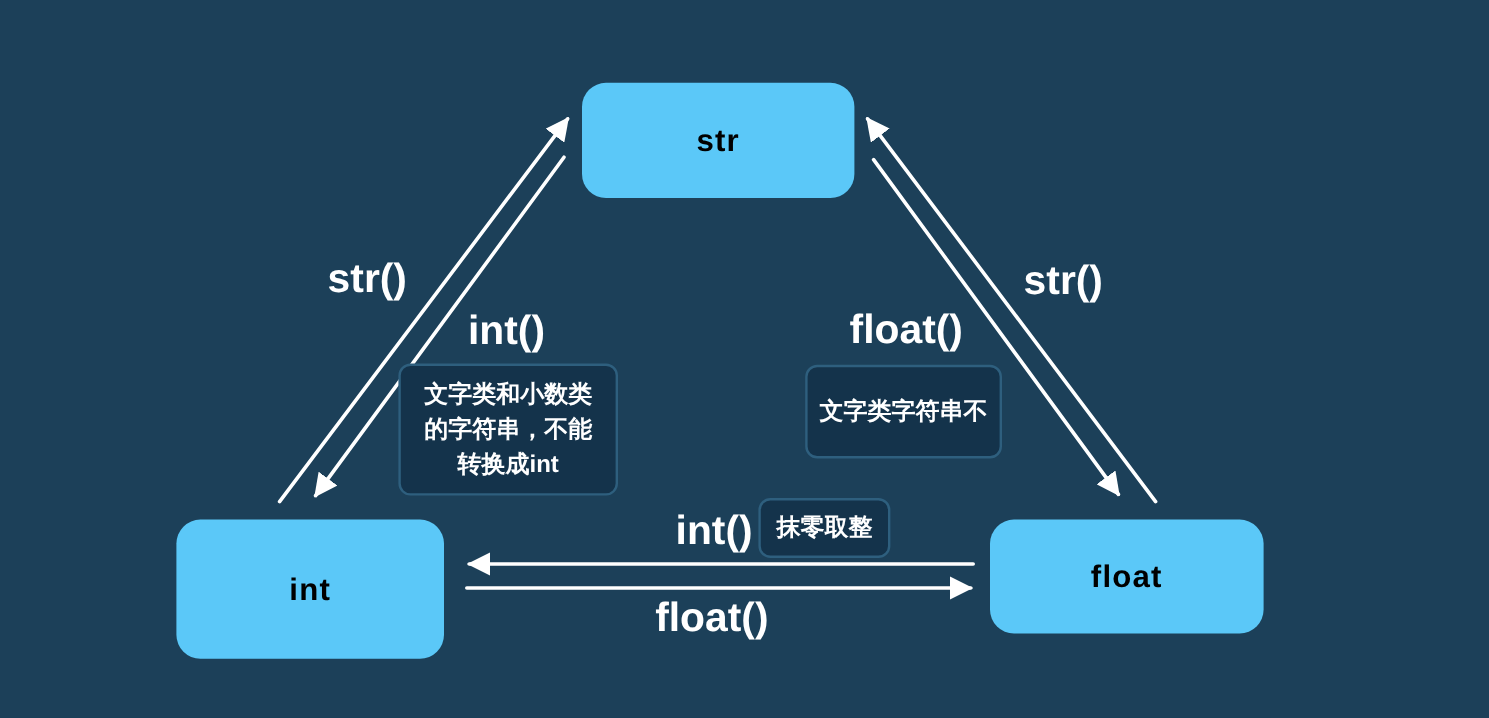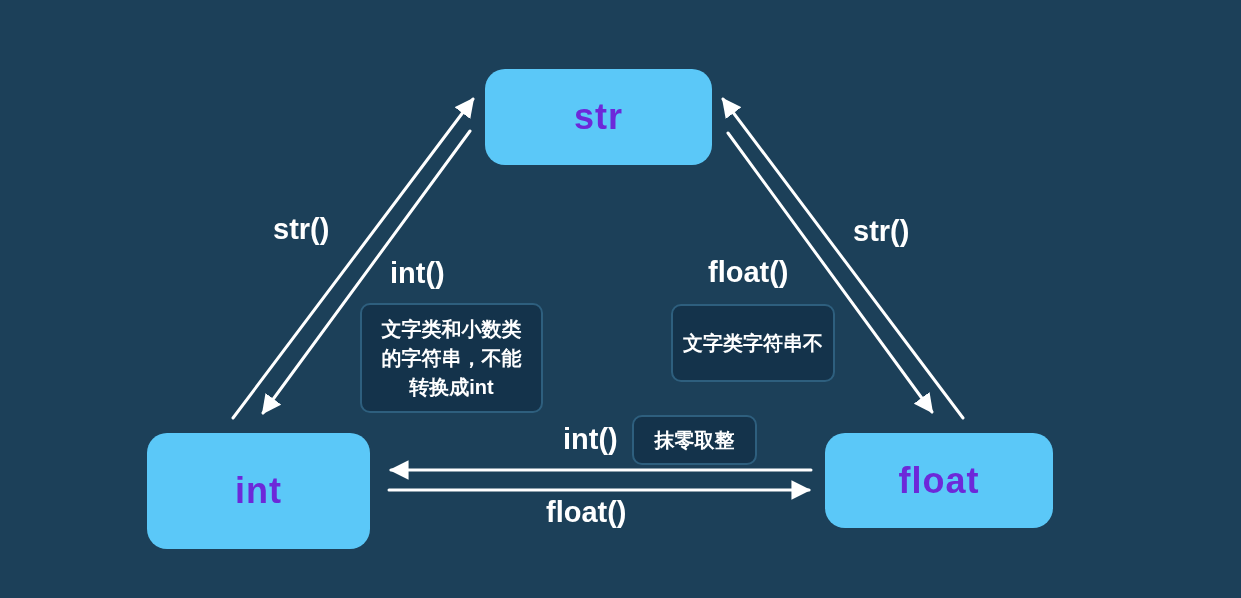--- a/index.html
+++ b/index.html
@@ -25,33 +25,33 @@
     stroke-linecap: round;
   }
   .node {
     position: absolute;
     z-index: 2;
     background: #5BC8F8;
     border-radius: 20px;
     display: flex;
     align-items: center;
     justify-content: center;
-    color: #6d28d9;
-    font-size: 36px;
+    color: #000000;
+    font-size: 26px;
     font-weight: bold;
     letter-spacing: 1px;
   }
   .node-str   { left: 485px; top: 69px;  width: 227px; height: 96px; }
   .node-int   { left: 147px; top: 433px; width: 223px; height: 116px; }
   .node-float { left: 825px; top: 433px; width: 228px; height: 95px; }
   .edge-label {
     position: absolute;
     z-index: 2;
     color: #FFFFFF;
-    font-size: 29px;
+    font-size: 34px;
     font-weight: bold;
     white-space: nowrap;
   }
   .lbl-str-left    { left: 273px; top: 213px; }
   .lbl-int-diag    { left: 390px; top: 257px; }
   .lbl-float-diag  { left: 708px; top: 256px; }
   .lbl-str-right   { left: 853px; top: 215px; }
   .lbl-int-horiz   { left: 563px; top: 423px; }
   .lbl-float-horiz { left: 546px; top: 496px; }
   .note {
@@ -64,23 +64,23 @@
     color: #FFFFFF;
     font-weight: bold;
     font-size: 20px;
     text-align: center;
     display: flex;
     flex-direction: column;
     align-items: center;
     justify-content: center;
     line-height: 29px;
   }
-  .note-int   { left: 332px; top: 303px; width: 183px; height: 110px; margin-left: 28px; }
+  .note-int   { left: 332px; top: 303px; width: 183px; height: 110px; }
   .note-float { left: 671px; top: 304px; width: 164px; height: 78px; }
-  .note-round { left: 632px; top: 415px; width: 125px; height: 50px; }
+  .note-round { left: 632px; top: 415px; width: 110px; height: 50px; }
 </style>
 </head>
 <body>
 
 <div class="canvas">
 
   <svg class="arrow-layer" width="1241" height="598" viewBox="0 0 1241 598">
     <defs>
       <marker id="arrowhead" viewBox="0 0 10 10" refX="9" refY="5" markerWidth="6.5" markerHeight="6.5" orient="auto">
         <path d="M0,0 L10,5 L0,10 Z" fill="#FFFFFF"></path>

